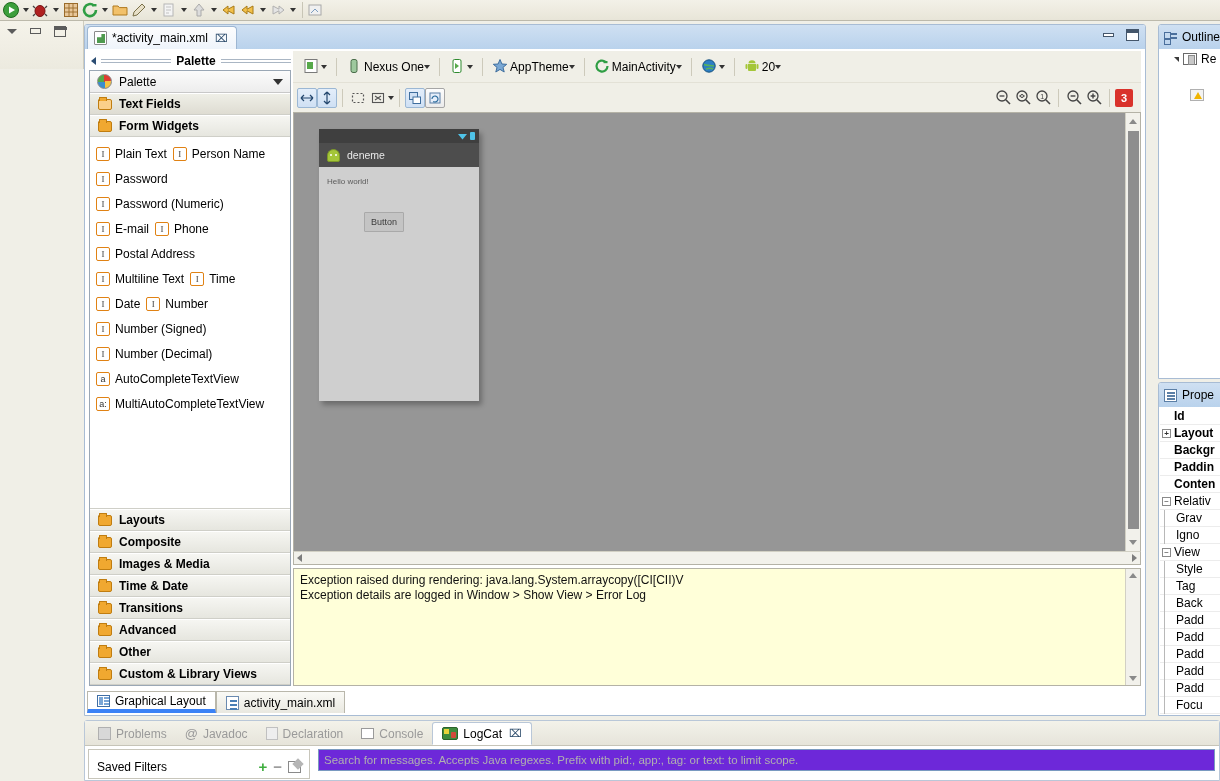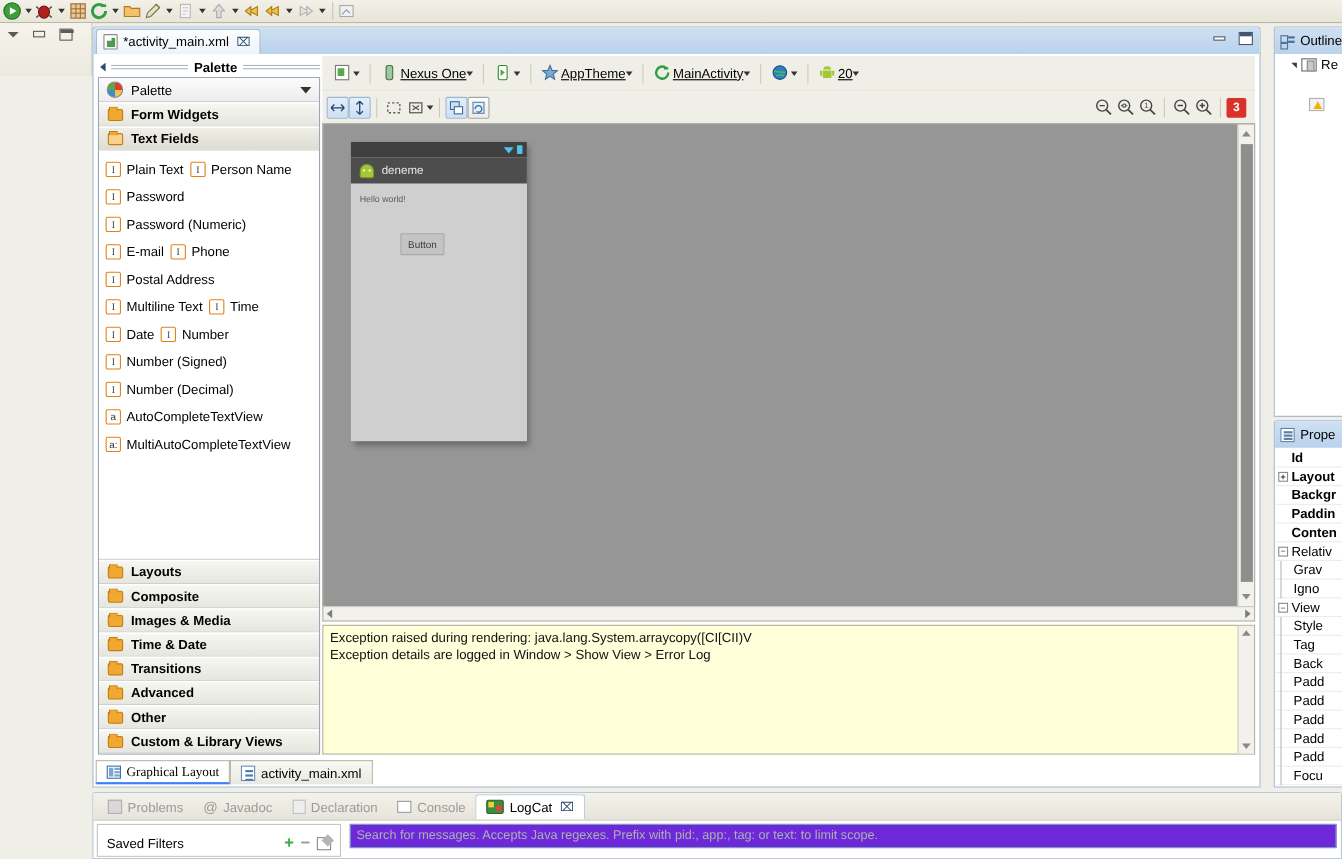--- a/index.html
+++ b/index.html
@@ -143,21 +143,21 @@
     display: flex; flex-direction: column;
   }
   .cv-toolbar1 {
     height: 32px; display: flex; align-items: center; padding-left: 6px;
     background: #f0efe7; border-bottom: 1px solid #e3e1d6;
   }
   .cv-toolbar2 {
     height: 29px; display: flex; align-items: center; padding-left: 4px;
     background: #f0efe7; position: relative;
   }
-  .tb-btn { display: flex; align-items: center; height: 24px; padding: 0 4px; font-size: 12px; text-decoration: underline; }
+  .tb-btn { display: flex; align-items: center; height: 24px; padding: 0 4px; font-size: 12px; }
   .tb-sep { width: 1px; height: 18px; background: #cdcabb; margin: 0 5px; }
   .tbtn-sq {
     width: 20px; height: 20px; border: 1px solid #9bb7d4; background: linear-gradient(#e4eefa,#cfe0f4);
     display: flex; align-items: center; justify-content: center; border-radius: 2px;
   }
   .tbtn-sq.plain { border-color: transparent; background: transparent; }
   .tbtn-sq.framed { border: 1px solid #a6a6a6; background: linear-gradient(#fdfdfd,#ebebeb); }
   .errbadge {
     width: 18px; height: 18px; background: #d9322b; color: #fff;
     font-size: 11px; font-weight: bold; display: flex; align-items: center;
@@ -226,21 +226,21 @@
   
   .ed-bottom-tabs {
     position: absolute; left: 2px; bottom: 2px; height: 24px; right: 2px;
     display: flex; align-items: flex-end; gap: 0;
   }
   .ebt {
     height: 22px; display: flex; align-items: center; gap: 5px;
     padding: 0 9px; font-size: 12px; border: 1px solid #b9b7ab;
     background: linear-gradient(#fafaf6, #e9e8e0); border-bottom: none;
   }
-  .ebt.active { background: #fff; border-bottom: 2px solid #3b82f6; font-family: Liberation Serif, serif; }
+  .ebt.active { background: #fff; border-bottom: 4px solid #3b82f6; }
   .ico-gl { width: 13px; height: 12px; border: 1px solid #3f6ea5; background: #fff; position: relative; }
   .ico-gl::before { content:""; position:absolute; left:1px; top:1px; width:4px; height:8px; background:#7aa6d6; }
   .ico-gl::after { content:""; position:absolute; left:6px; top:1px; width:5px; height:2px; background:#7aa6d6;
                    box-shadow: 0 3px 0 #7aa6d6, 0 6px 0 #7aa6d6; }
   .ico-xmlf { width: 13px; height: 14px; border: 1px solid #6a8ab0; background: #fff; position: relative; }
   .ico-xmlf::after { content:""; position:absolute; left:3px; top:3px; width:7px; height:2px; background:#4a7fb5;
                      box-shadow: 0 4px 0 #4a7fb5, 0 8px 0 #4a7fb5; }
 
   
   .right-col {
@@ -478,27 +478,27 @@
         <span>Palette</span>
         <span class="dblrule"></span>
       </div>
       <div class="palette-box">
         <div class="pal-header">
           <span class="pal-pal-icon"></span>
           <span>Palette</span>
           <span class="pal-collapse"></span>
         </div>
 
+        <div class="cat-row open">
+          <span class="folder open"></span>
+          <span>Text Fields</span>
+        </div>
         <div class="cat-row">
           <span class="folder"></span>
           <span>Form Widgets</span>
-        </div>
-        <div class="cat-row open">
-          <span class="folder open"></span>
-          <span>Text Fields</span>
         </div>
 
         <div class="items-area">
           <div class="item-line">
             <span class="pal-item">
               <span class="ico-I">I</span>
               <span class="lbl">Plain Text</span>
             </span>
             <span class="pal-item">
               <span class="ico-I">I</span>

